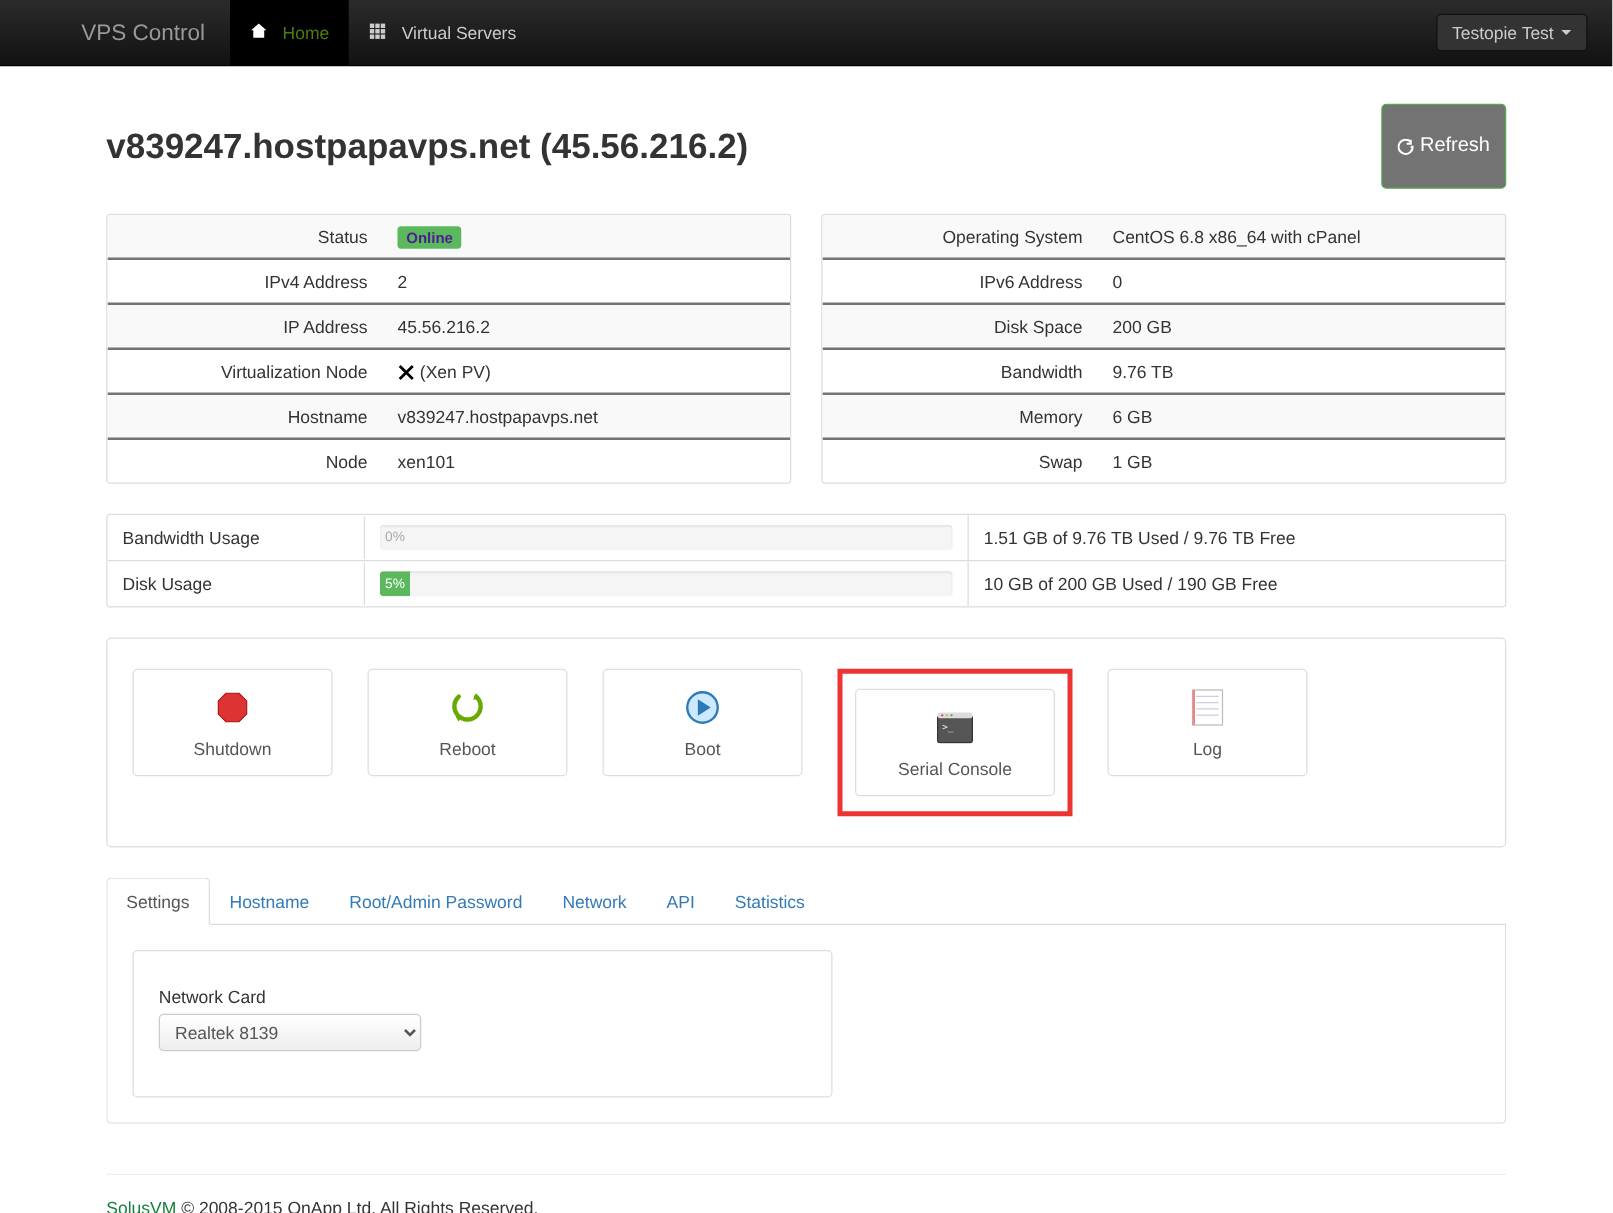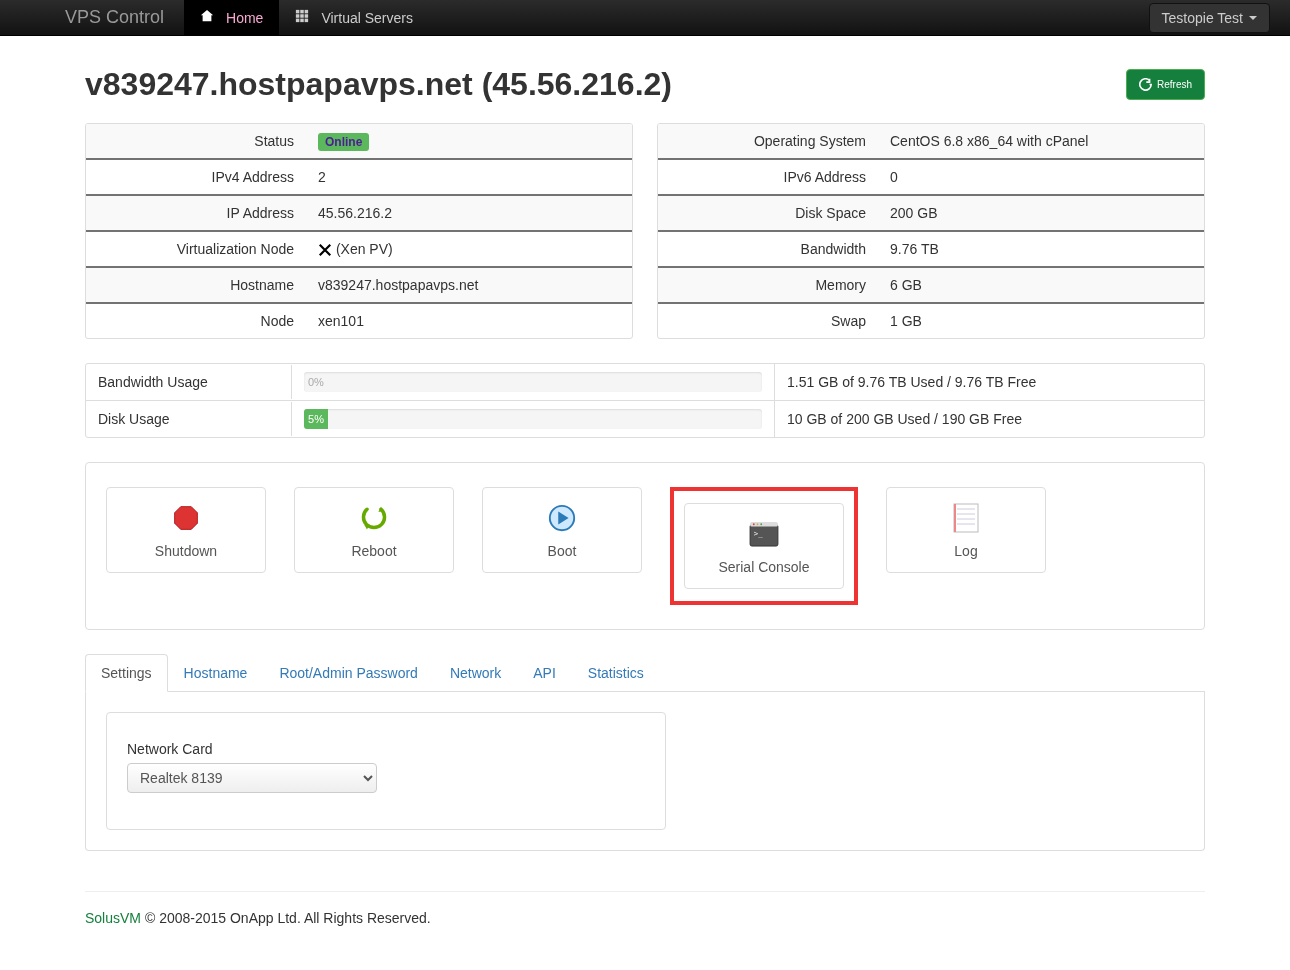--- a/index.html
+++ b/index.html
@@ -1,36 +1,36 @@
 <!DOCTYPE html>
 <html><head>
 <meta charset="utf-8">
 <style>
 * { box-sizing: border-box; margin: 0; padding: 0; }
 body { font-family: "Helvetica Neue", Helvetica, Arial, sans-serif; font-size: 14px; color: #333; background: #fff; }
 a { text-decoration: none; }
 
 
-.navbar { background: #1a1a1a; background: linear-gradient(#2b2b2b,#121212); height: 36px; display: flex; align-items: center; padding: 0 20px; border-bottom: 1px solid #000;}
+.navbar { background: #1a1a1a; background: linear-gradient(#2b2b2b,#121212); height: 53px; display: flex; align-items: center; padding: 0 20px; border-bottom: 1px solid #000;}
 .brand { color: #999; font-size: 18px; padding: 0 20px 0 45px; font-weight: 300;}
 .nav { display: flex; height: 100%; }
 .nav-item { display: flex; align-items: center; padding: 0 16px; color: #ccc; cursor: pointer; font-size: 14px;}
-.nav-item.active { background: #000; color: #f9a8d4; }
+.nav-item.active { background: #000; color: #4d7c0f; }
 .nav-item svg, .nav-item .ico { margin-right: 6px; }
 .nav-spacer { flex: 1; }
 .user-btn { background: #333; color: #ccc; padding: 6px 12px; border: 1px solid #111; border-radius: 4px; cursor: pointer; display:flex; align-items:center;}
 .caret { margin-left: 6px; width:0;height:0;border-left:4px solid transparent;border-right:4px solid transparent;border-top:4px solid #ccc;}
 
 
 .container { max-width: 1160px; margin: 0 auto; padding: 20px 20px 40px 20px;}
 
 
 .page-head { display:flex; align-items:center; margin: 10px 0 20px 0;}
-.page-title { font-size: 32px; font-weight: 700; color:#333; flex:1;}
-.btn-refresh { background:#15803d; border:1px solid #4cae4c; color:#fff; padding:8px 12px; border-radius:4px; cursor:pointer; display:flex; align-items:center; font-size:10px;}
+.page-title { font-size: 28px; font-weight: 700; color:#333; flex:1;}
+.btn-refresh { background:#737373; border:1px solid #4cae4c; color:#fff; padding:24px 12px; border-radius:4px; cursor:pointer; display:flex; align-items:center; font-size:16px;}
 .btn-refresh svg { margin-right:5px;}
 
 
 .two-col { display:flex; gap: 24px; margin-bottom: 24px;}
 .panel-table { flex:1; border:1px solid #ddd; border-radius:3px; overflow:hidden;}
 .trow { display:flex; border-bottom:2px solid #737373; }
 .trow:last-child{ border-bottom:none;}
 .trow:nth-child(odd){ background:#f9f9f9;}
 .tlabel { width: 220px; text-align:right; padding: 9px 12px; color:#333;}
 .tval { flex:1; padding:9px 12px; }
@@ -55,21 +55,21 @@
 .action-btn .icon-slot{ height:34px; display:flex; align-items:center; justify-content:center; margin-bottom:8px;}
 .action-label { color:#555; font-size:14px;}
 
 
 .tabs { border-bottom:1px solid #ddd; display:flex; margin-bottom:0;}
 .tab { padding:10px 15px; color:#337ab7; cursor:pointer; border:1px solid transparent; border-bottom:none; margin-bottom:-1px; border-radius:4px 4px 0 0;}
 .tab.active { color:#555; border-color:#ddd; background:#fff; border-bottom:1px solid #fff;}
 .tab-content-wrap { border:1px solid #ddd; border-top:none; border-radius:0 0 4px 4px; padding:20px; margin-bottom:40px;}
 .settings-inner { border:1px solid #ddd; border-radius:4px; padding:28px 20px 36px 20px; width:560px;}
 .form-label { display:block; margin-bottom:6px; color:#333;}
-.form-select { width:250px; padding:5px 8px; border:1px solid #ccc; border-radius:4px; background:linear-gradient(#fff,#eee); font-size:14px; color:#555; appearance:auto;}
+.form-select { width:210px; padding:5px 8px; border:1px solid #ccc; border-radius:4px; background:linear-gradient(#fff,#eee); font-size:14px; color:#555; appearance:auto;}
 
 
 .footer { border-top:1px solid #eee; padding-top:18px; color:#333;}
 .footer a { color:#15803d;}
 
 
 .hl-box { border:4px solid #e33; padding:12px 10px; display:flex; align-items:center; justify-content:center;}
 .hl-box .action-btn{ margin:0;}
 </style>
 </head>

